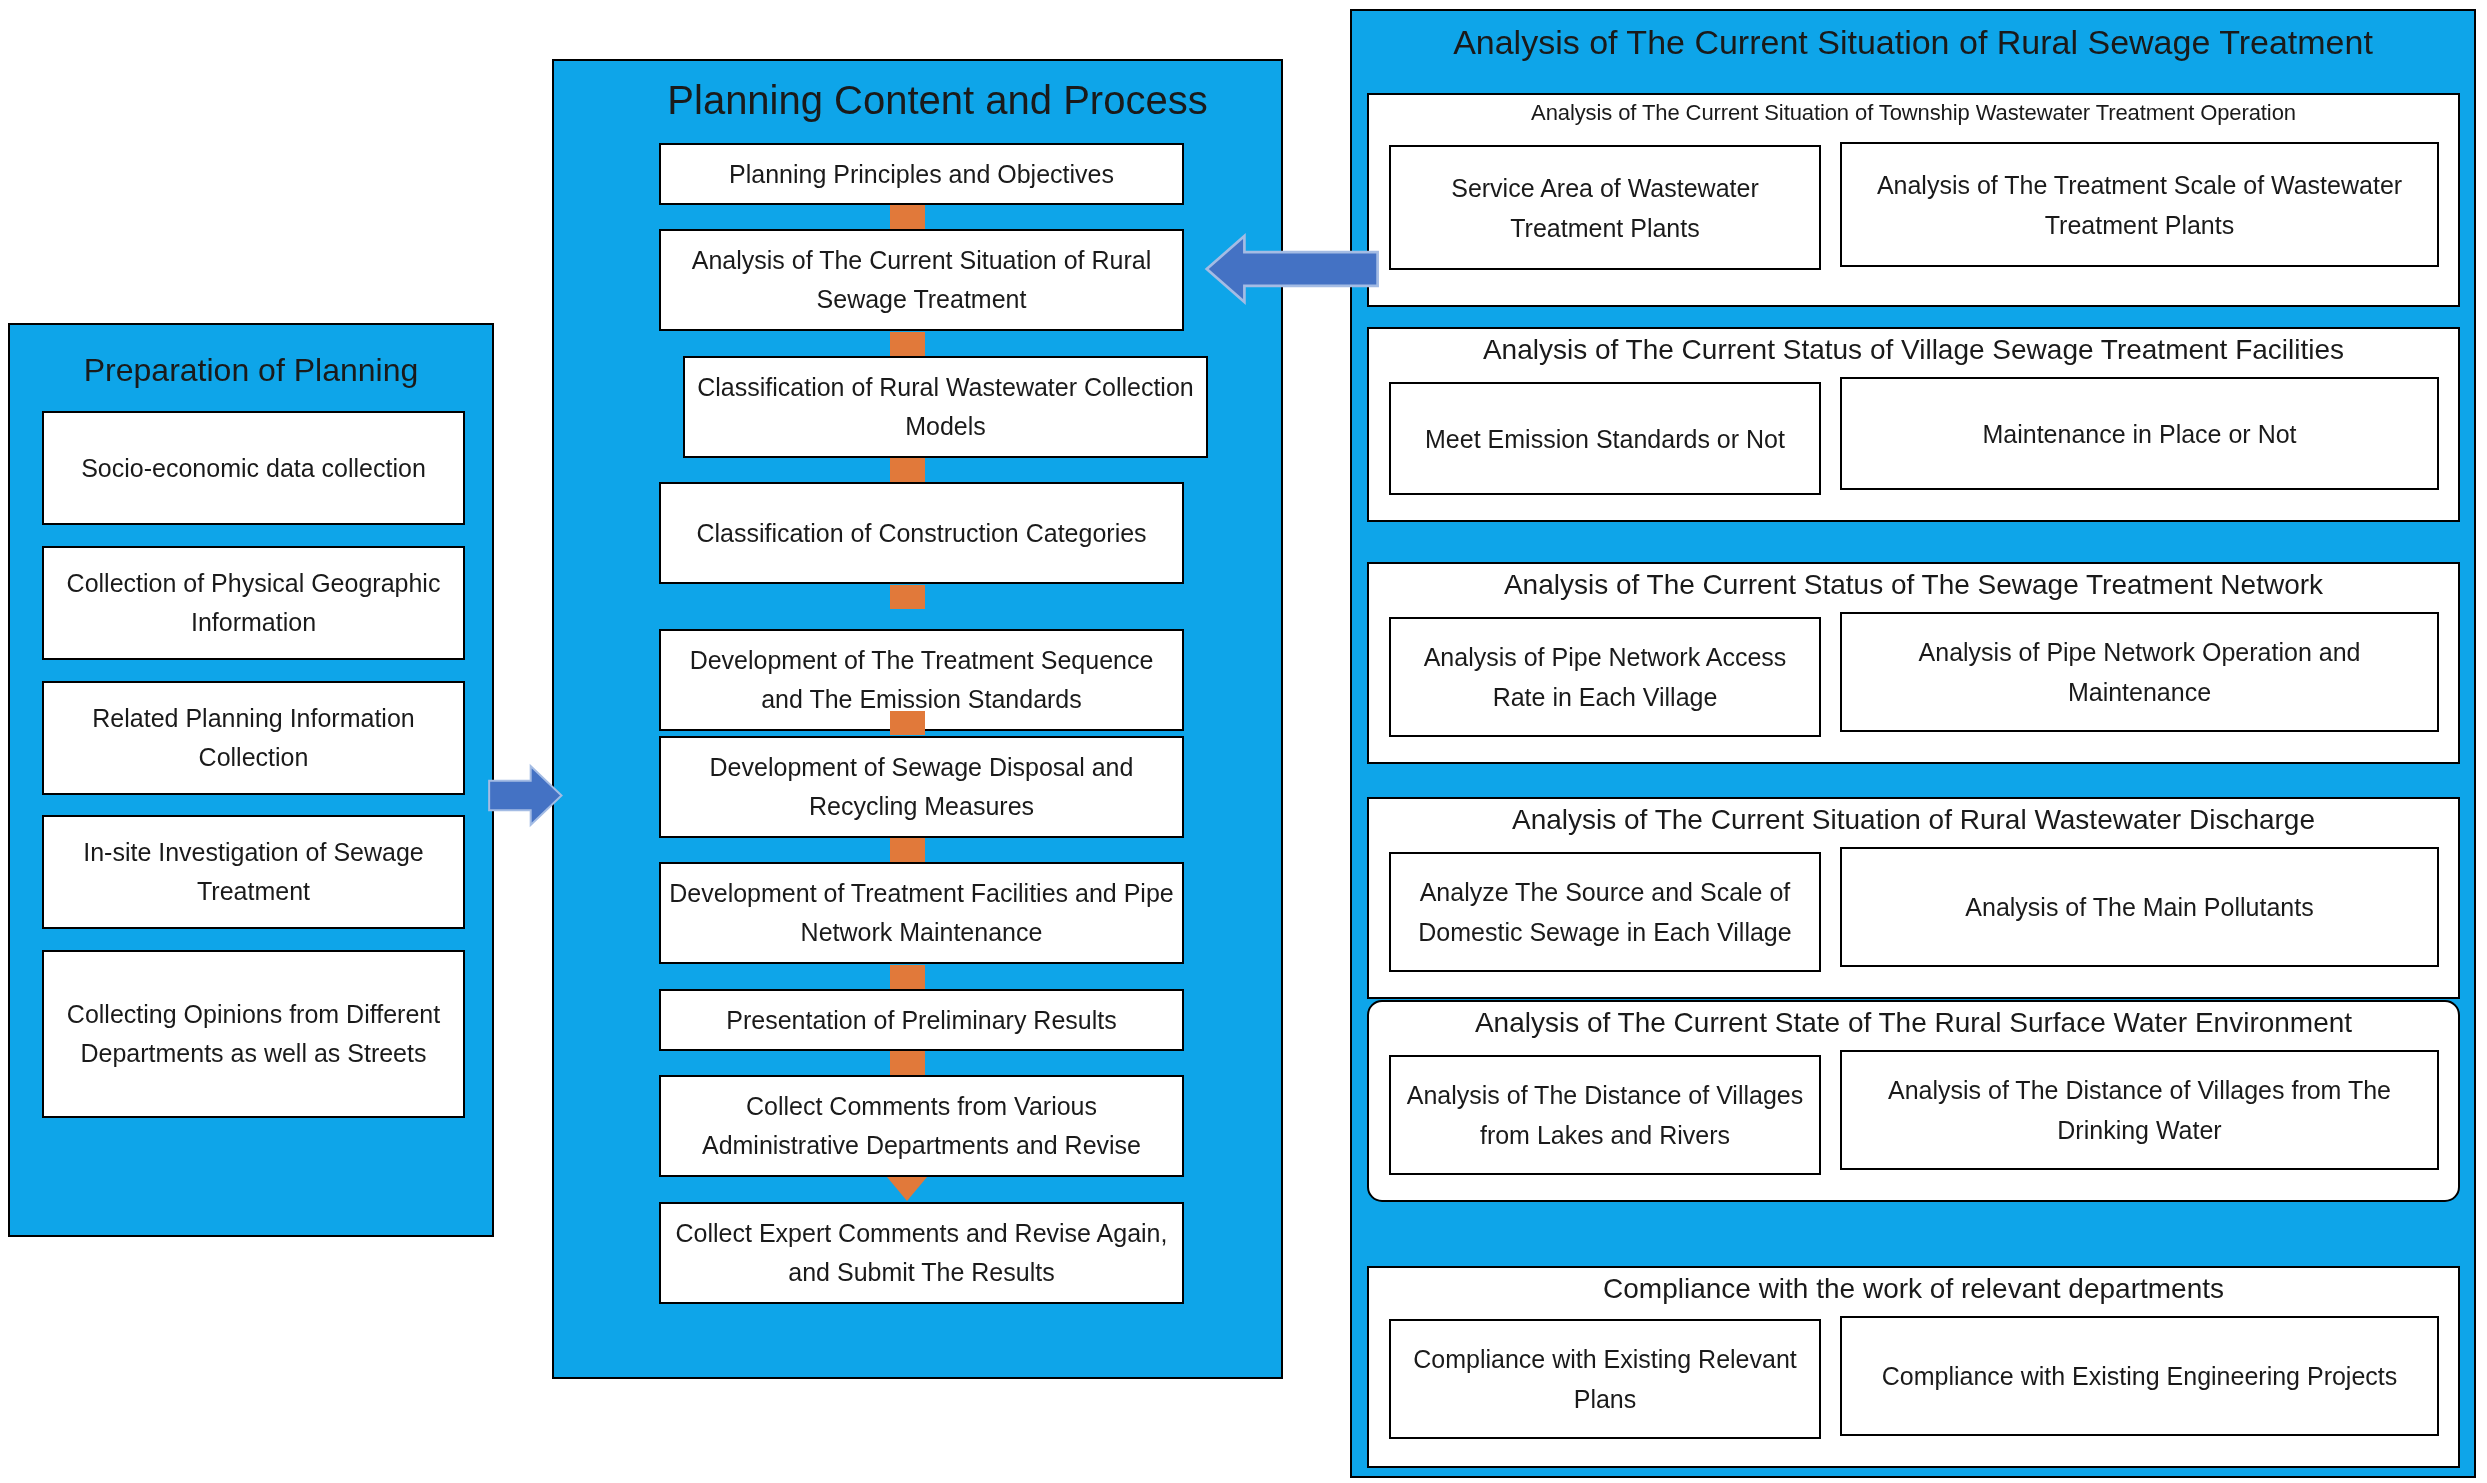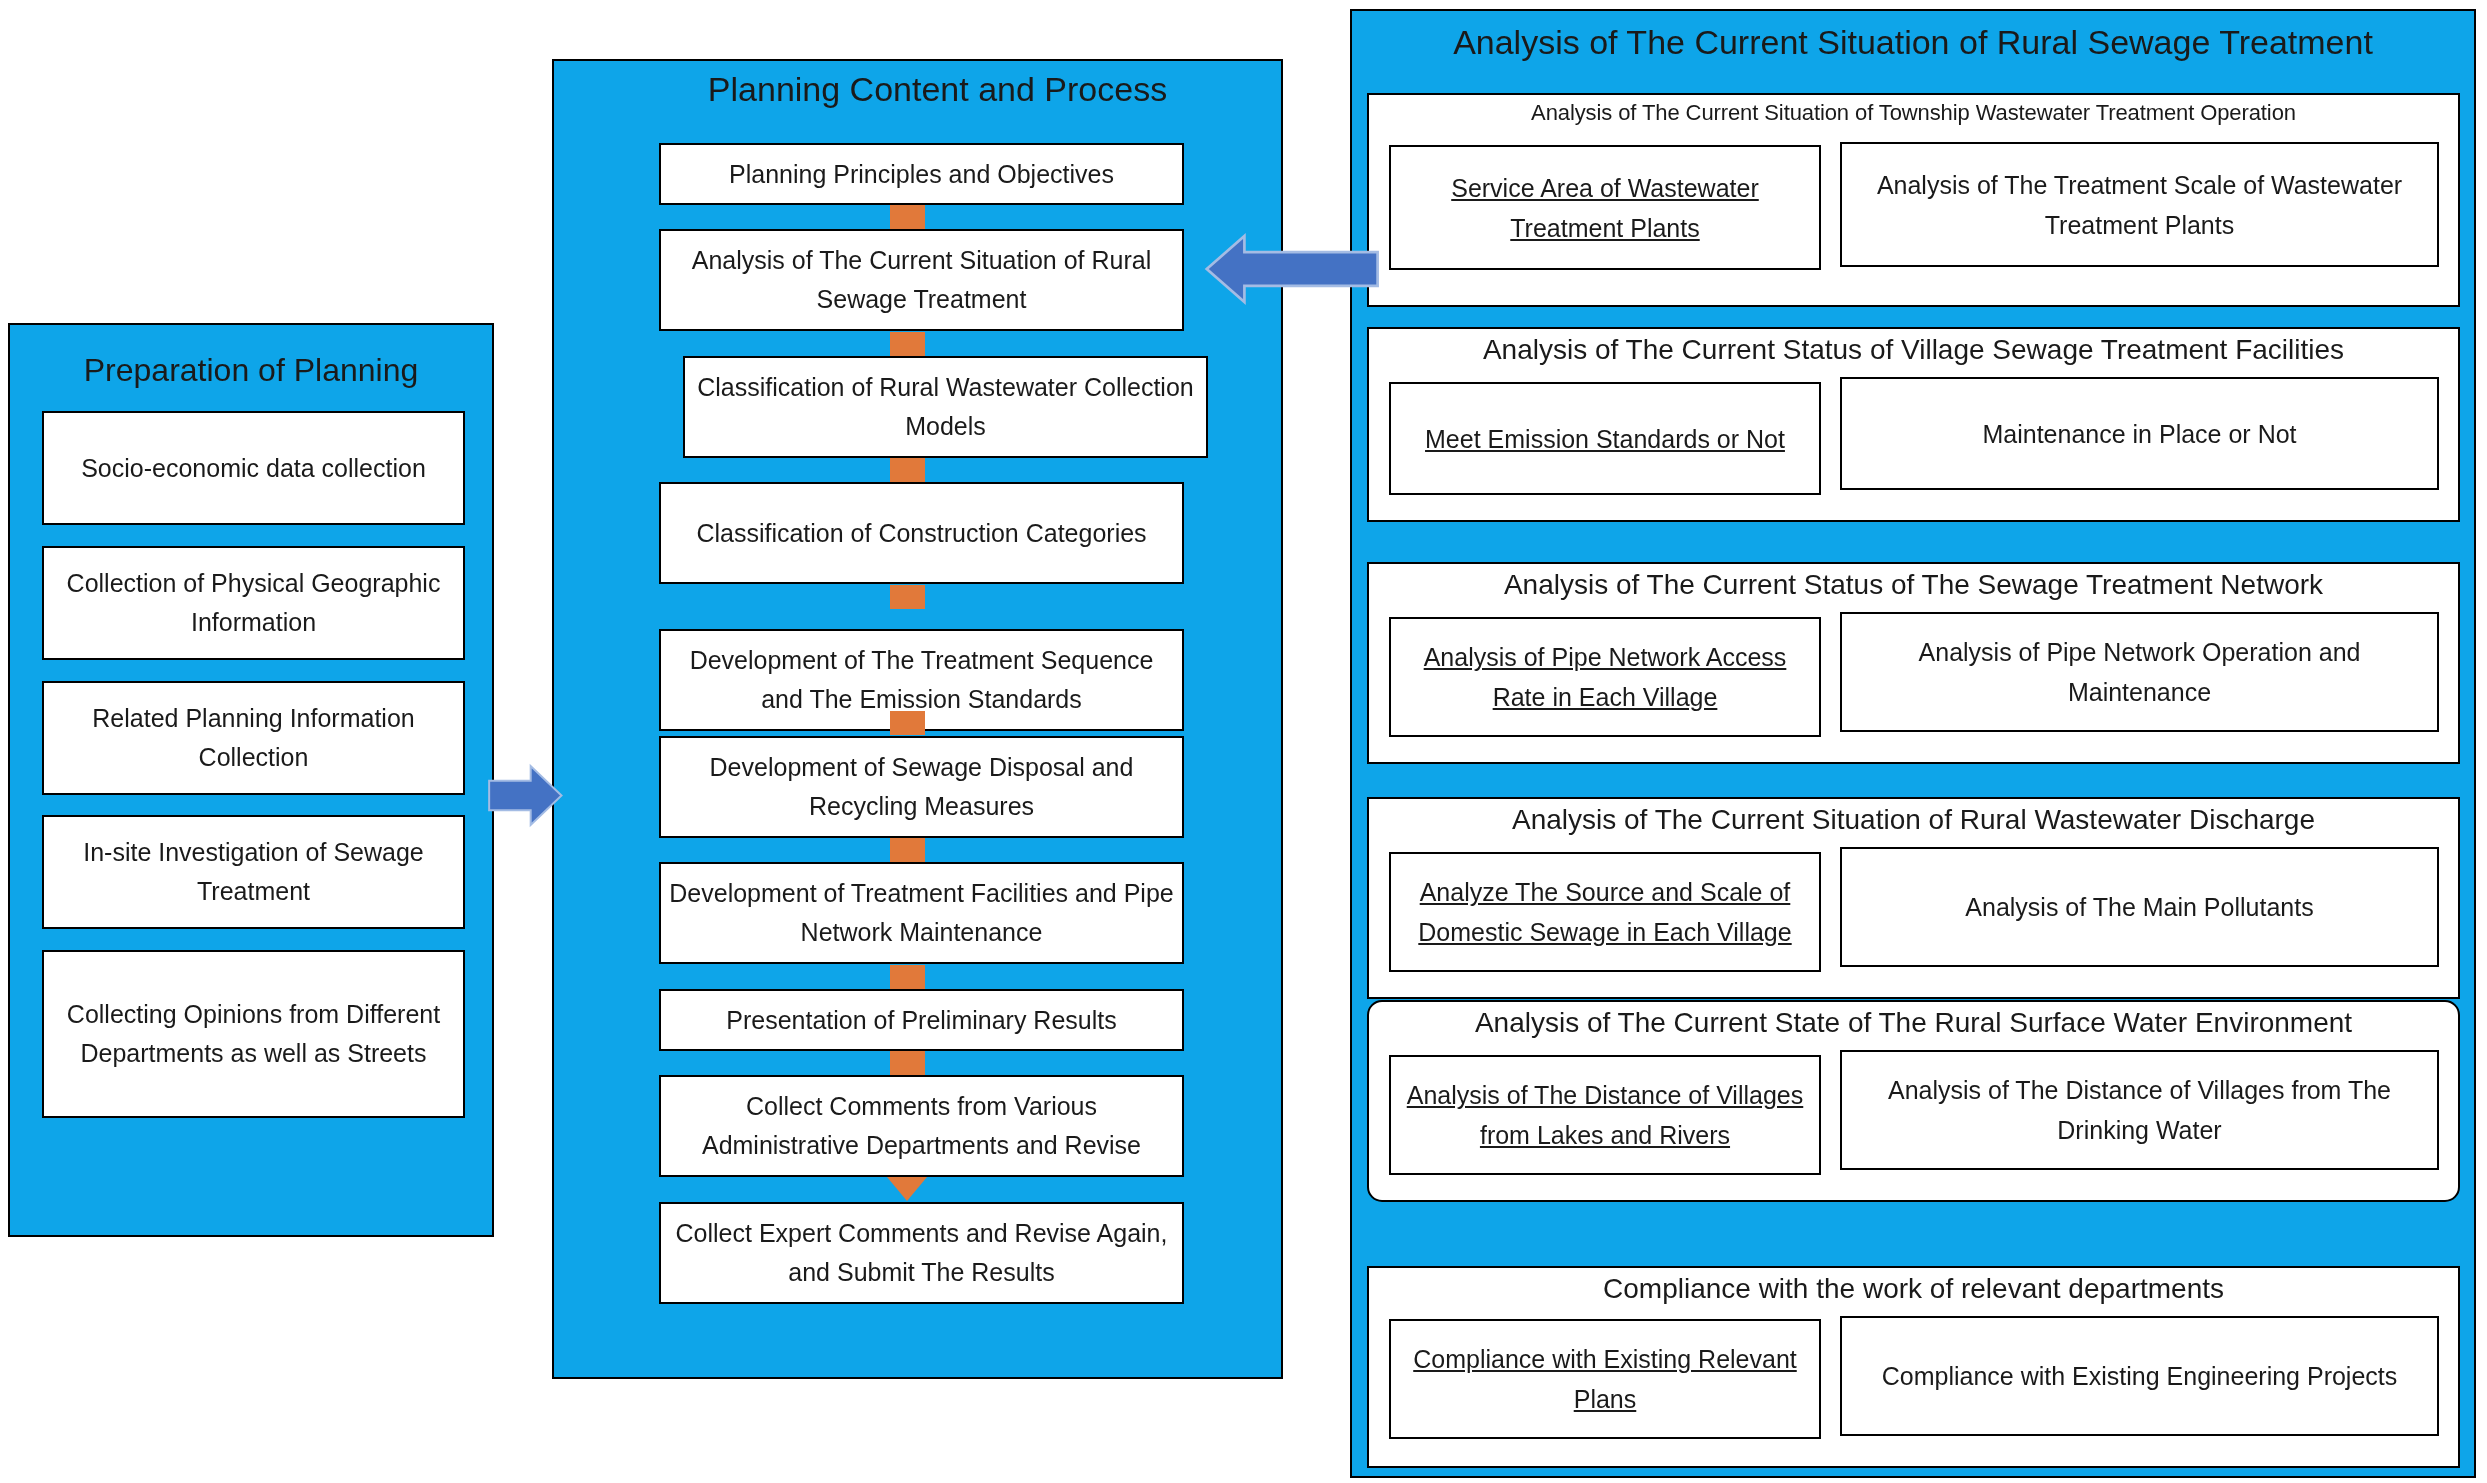--- a/index.html
+++ b/index.html
@@ -46,21 +46,21 @@
     padding: 2.7px 6.7px;
   }
 
   
   #left-panel { left: 8px; top: 323px; width: 486px; height: 914px; }
   #left-panel .panel-title { top: 27px; font-size: 32px; }
   #left-panel .box { left: 32px; width: 423px; }
 
   
   #middle-panel { left: 552px; top: 59px; width: 731px; height: 1320px; }
-  #middle-panel .panel-title { top: 9px; font-size: 34px; margin-left: 40px; }
+  #middle-panel .panel-title { top: 16px; font-size: 40px; margin-left: 40px; }
   #middle-panel .box { left: 105px; width: 525px; }
 
   .connector {
     position: absolute;
     left: 336px;
     width: 35px;
     background: #E1793A;
   }
   .connector-arrow {
     position: absolute;
@@ -101,21 +101,21 @@
     box-sizing: border-box;
     display: flex;
     align-items: center;
     justify-content: center;
     text-align: center;
     font-size: 25px;
     line-height: 1.6;
     color: #1a1a1a;
     padding: 1.3px 8px;
   }
-  .sub-left  { left: 20px;  width: 432px; text-decoration: underline; }
+  .sub-left  { left: 20px;  width: 432px; }
   .sub-right { left: 471px; width: 599px; }
   svg.arrow { position: absolute; overflow: visible; }
 </style>
 </head>
 <body>
 
 <div class="panel" id="left-panel">
   <div class="panel-title">Preparation of Planning</div>
   <div class="box" style="top:86px;height:114px;">Socio-economic data collection</div>
   <div class="box" style="top:221px;height:114px;">Collection of Physical Geographic Information</div>

